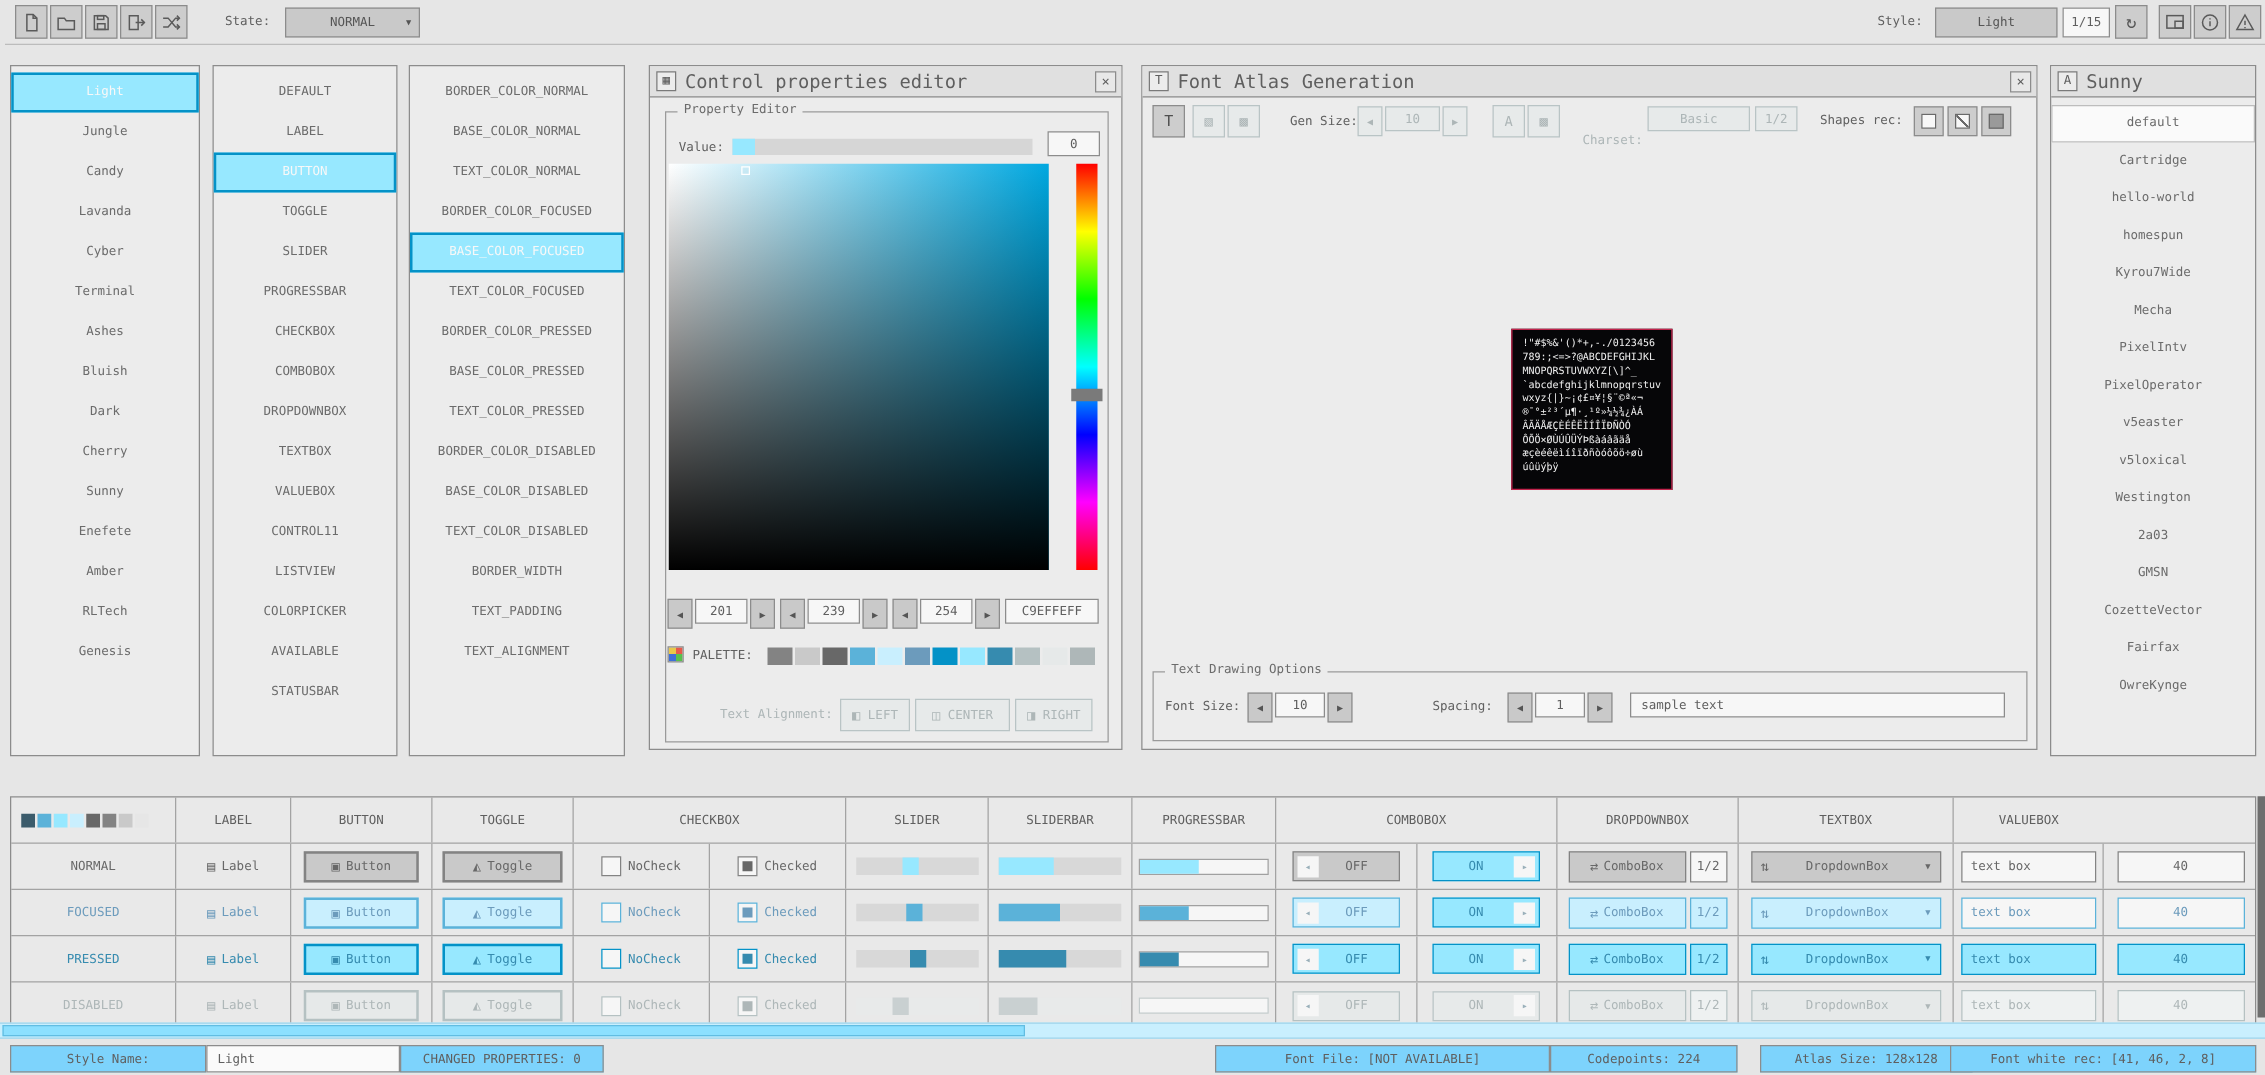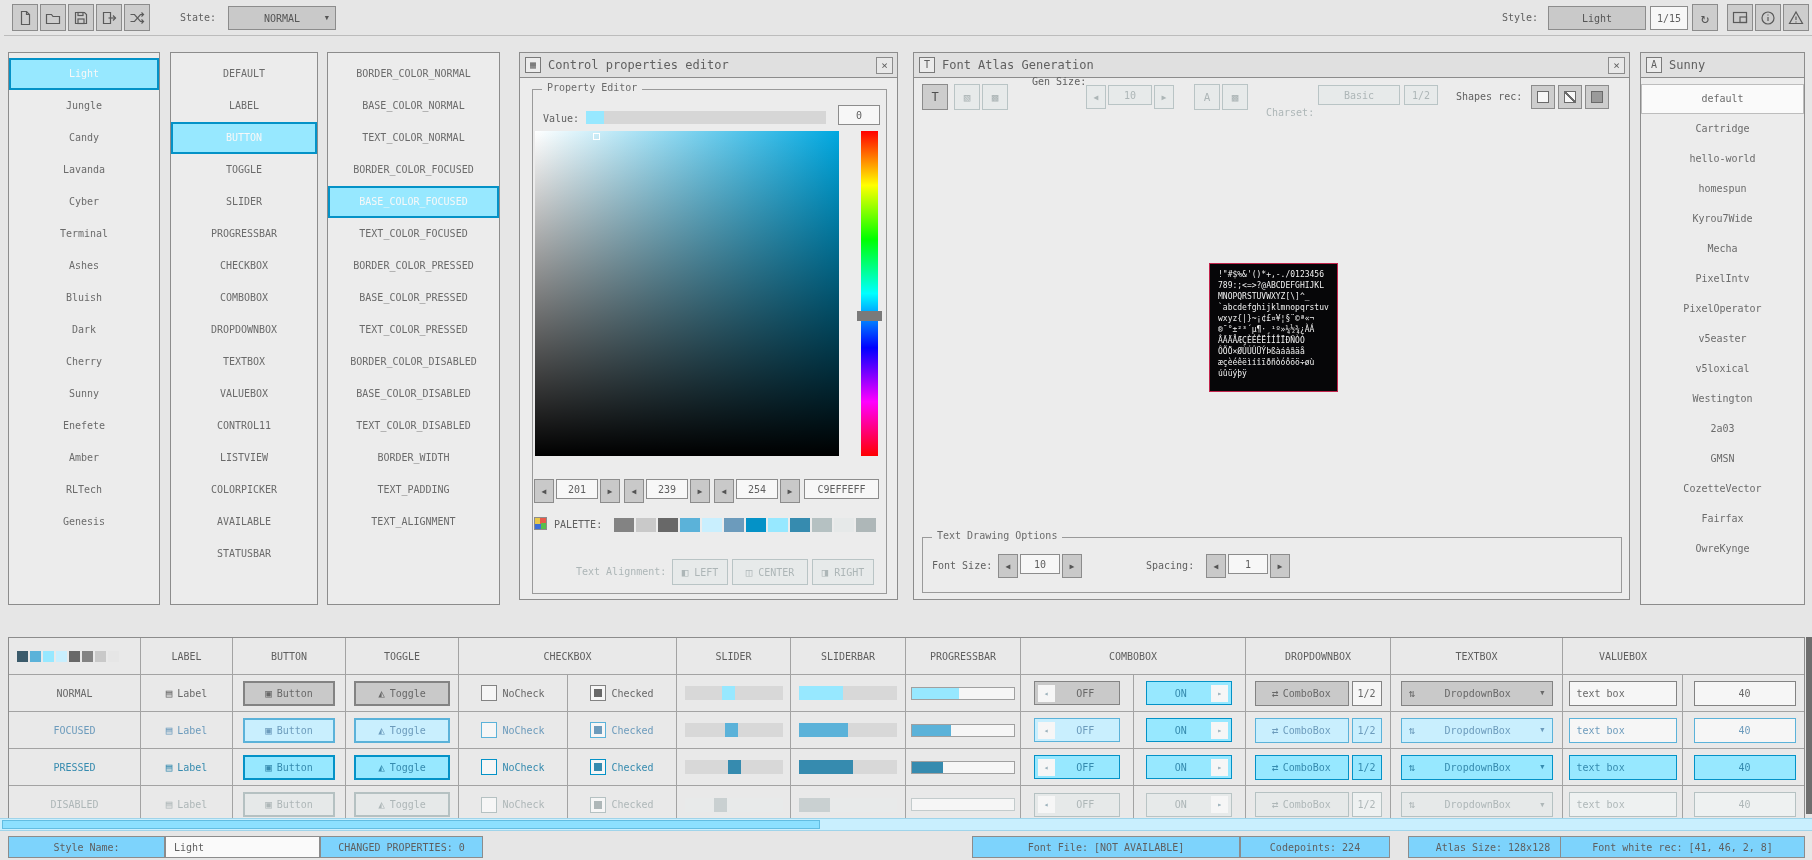--- a/index.html
+++ b/index.html
@@ -29,21 +29,21 @@
   .panel .li.sel { background:#97e8ff; border:2px solid #0492c7; color:#f8f8f8; line-height:28px; }
   .font-list .li { height:30px; line-height:30px; }
   .font-list .li.sel { background:#fafafa; border:1px solid #bdbdbd; color:#6b6b6b; line-height:28px; }
 
   
   .window { position:absolute; border:1px solid #8c8c8c; background:#ececec; }
   .titlebar { position:absolute; left:0; top:0; right:0; height:25px; background:#e0e0e0;
               border-bottom:1px solid #8c8c8c; display:flex; align-items:center; gap:7px; padding:0 5px; }
   .win-ic { width:16px; height:16px; border:1px solid #7a7a7a; font-size:10px; line-height:14px; text-align:center;
             color:#5f5f5f; flex:0 0 auto; background:#ececec; }
-  .title { font-size:12px; color:#5f5f5f; }
+  .title { font-size:15px; color:#5f5f5f; }
   .close { position:absolute; right:4px; top:4px; width:17px; height:17px; border:1px solid #8c8c8c;
            background:#e8e8e8; font-size:11px; display:flex; align-items:center; justify-content:center; color:#5f5f5f; }
   .group { position:absolute; border:1px solid #9a9a9a; }
   .gtitle { position:absolute; top:-8px; left:8px; background:#ececec; padding:0 5px; font-size:10px; color:#6b6b6b; }
 
   .sp { position:absolute; width:20px; height:24px; border:1px solid #8c8c8c; background:#c9c9c9; font-size:8px;
         color:#555; display:flex; align-items:center; justify-content:center; }
   .box { position:absolute; height:20px; border:1px solid #8c8c8c; background:#f7f7f7; display:flex;
          align-items:center; justify-content:center; font-size:10px; color:#5f5f5f; }
   .dis { border-color:#b9c4c5 !important; background:#e7eaea !important; color:#adb6b7 !important; }
@@ -366,21 +366,21 @@
   <div class="sqbtn" style="left:8px;top:31px;width:26px;height:26px">
     <span style="font-size:12px;color:#4f4f4f">T</span>
   </div>
   <div class="sqbtn dis" style="left:40px;top:31px;width:26px;height:26px">
     <span>▧</span>
   </div>
   <div class="sqbtn dis" style="left:68px;top:31px;width:26px;height:26px">
     <span>▩</span>
   </div>
 
-  <span class="lab" style="left:118px;top:23px">Gen Size:</span>
+  <span class="lab" style="left:118px;top:39px">Gen Size:</span>
   <div class="sp dis" style="left:172px;top:32px">◀</div>
   <div class="box dis" style="left:194px;top:32px;width:44px">10</div>
   <div class="sp dis" style="left:240px;top:32px">▶</div>
 
   <div class="sqbtn dis" style="left:280px;top:31px;width:26px;height:26px">
     <span>A</span>
   </div>
   <div class="sqbtn dis" style="left:308px;top:31px;width:26px;height:26px">
     <span>▩</span>
   </div>
@@ -417,20 +417,21 @@
   <span class="lab" style="left:18px;top:507px">Font Size:</span>
   <div class="sp" style="left:84px;top:501px">◀</div>
   <div class="box" style="left:106px;top:501px;width:40px">10</div>
   <div class="sp" style="left:148px;top:501px">▶</div>
 
   <span class="lab" style="left:232px;top:507px">Spacing:</span>
   <div class="sp" style="left:292px;top:501px">◀</div>
   <div class="box" style="left:314px;top:501px;width:40px">1</div>
   <div class="sp" style="left:356px;top:501px">▶</div>
 
+  <div class="box" style="left:390px;top:501px;width:300px;justify-content:flex-start;padding-left:8px">sample text</div>
 </div>
 
 <div class="window" style="left:1640px;top:52px;width:165px;height:553px">
   <div class="titlebar">
     <span class="win-ic">A</span>
     <span class="title">Sunny</span>
   </div>
   <div class="panel font-list" style="left:0;top:26px;width:163px;height:525px;border:none;background:transparent">
       <div class="li sel">default</div>
       <div class="li">Cartridge</div>

